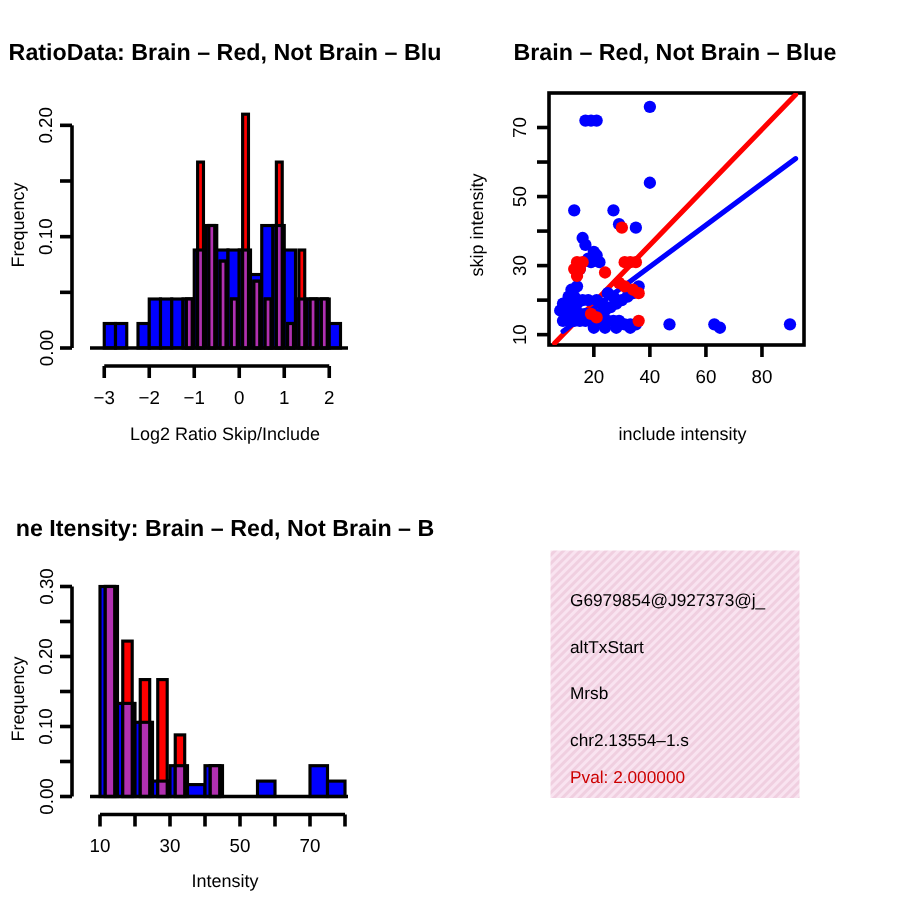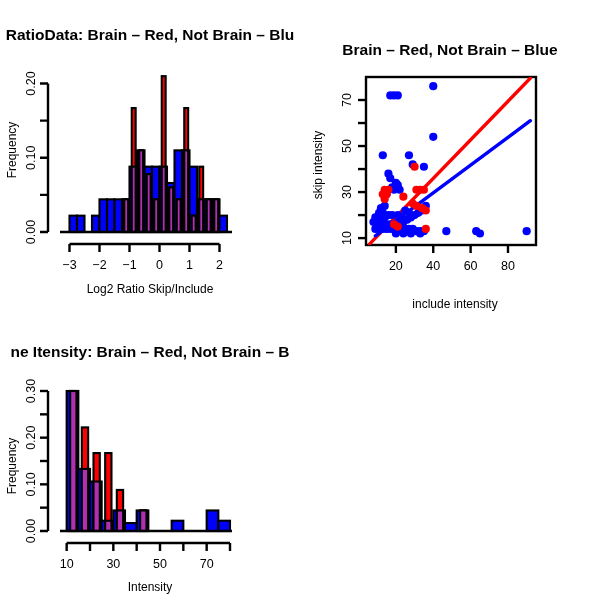--- a/index.html
+++ b/index.html
@@ -2,24 +2,24 @@
 <html><head>
 <meta charset="utf-8">
 <style>
   html,body{margin:0;padding:0;}
   body{
     width:600px;height:600px;
     background:#ffffff;
     font-family:"Liberation Sans", sans-serif;
     overflow:hidden;
   }
-  #page{position:relative;width:600px;height:600px;overflow:hidden;border-radius:29px;}
+  #page{position:relative;width:600px;height:600px;overflow:hidden;}
   .panel{position:absolute;overflow:hidden;}
   #panel-tl{left:0;top:0;width:300px;height:300px;}
-  #panel-tr{left:300px;top:0;width:300px;height:300px;margin-top:15px;}
+  #panel-tr{left:300px;top:0;width:300px;height:300px;}
   #panel-bl{left:0;top:316px;width:300px;height:300px;}
   #panel-br{left:300px;top:300px;width:300px;height:300px;}
   svg{display:block;}
   .ttl{font-weight:bold;font-size:15.5px;fill:#000;font-family:"Liberation Sans",sans-serif;}
   .axlab{font-size:12px;fill:#000;font-family:"Liberation Sans",sans-serif;}
   .tick{font-size:12.5px;fill:#000;font-family:"Liberation Sans",sans-serif;}
   .axline{stroke:#000;stroke-width:2.4;fill:none;stroke-linecap:butt;}
   .infobox-text{font-size:11.5px;fill:#000;font-family:"Liberation Sans",sans-serif;}
   .infobox-pval{font-size:11.5px;fill:#cc0000;font-family:"Liberation Sans",sans-serif;}
 </style>
@@ -282,14 +282,30 @@
           <path d="M 183.33333333333331 227 L 183.33333333333331 235" class="axline"></path>
           <path d="M 206.66666666666669 227 L 206.66666666666669 235" class="axline"></path>
           <text x="206.66666666666669" y="252" text-anchor="middle" class="tick">70</text>
           <path d="M 230 227 L 230 235" class="axline"></path>
         </g>
       <text class="axlab" id="bl-xlab" x="150" y="275" text-anchor="middle">Intensity</text>
       <text class="axlab" id="bl-ylab" x="16" y="150" text-anchor="middle" transform="rotate(-90 16 150)">Frequency</text>
     </svg>
   </div>
 
+  <div class="panel" id="panel-br">
+    <svg width="300" height="300" viewBox="0 0 300 300">
+      <defs>
+        <pattern id="hatchpink" width="4" height="4" patternUnits="userSpaceOnUse" patternTransform="rotate(45)">
+          <rect width="4" height="4" fill="#f9e3f0"></rect>
+          <rect width="2" height="4" fill="#f0cfe0"></rect>
+        </pattern>
+      </defs>
+      <rect id="br-box" x="67" y="67" width="166" height="165" fill="url(#hatchpink)"></rect>
+      <text class="infobox-text" id="br-l0" x="80" y="104">G6979854@J927373@j_</text>
+      <text class="infobox-text" id="br-l1" x="80" y="135">altTxStart</text>
+      <text class="infobox-text" id="br-l2" x="80" y="166">Mrsb</text>
+      <text class="infobox-text" id="br-l3" x="80" y="197">chr2.13554–1.s</text>
+      <text class="infobox-pval" id="br-l4" x="80" y="222">Pval: 2.000000</text>
+    </svg>
+  </div>
 
 </div>
 
 </body></html>

